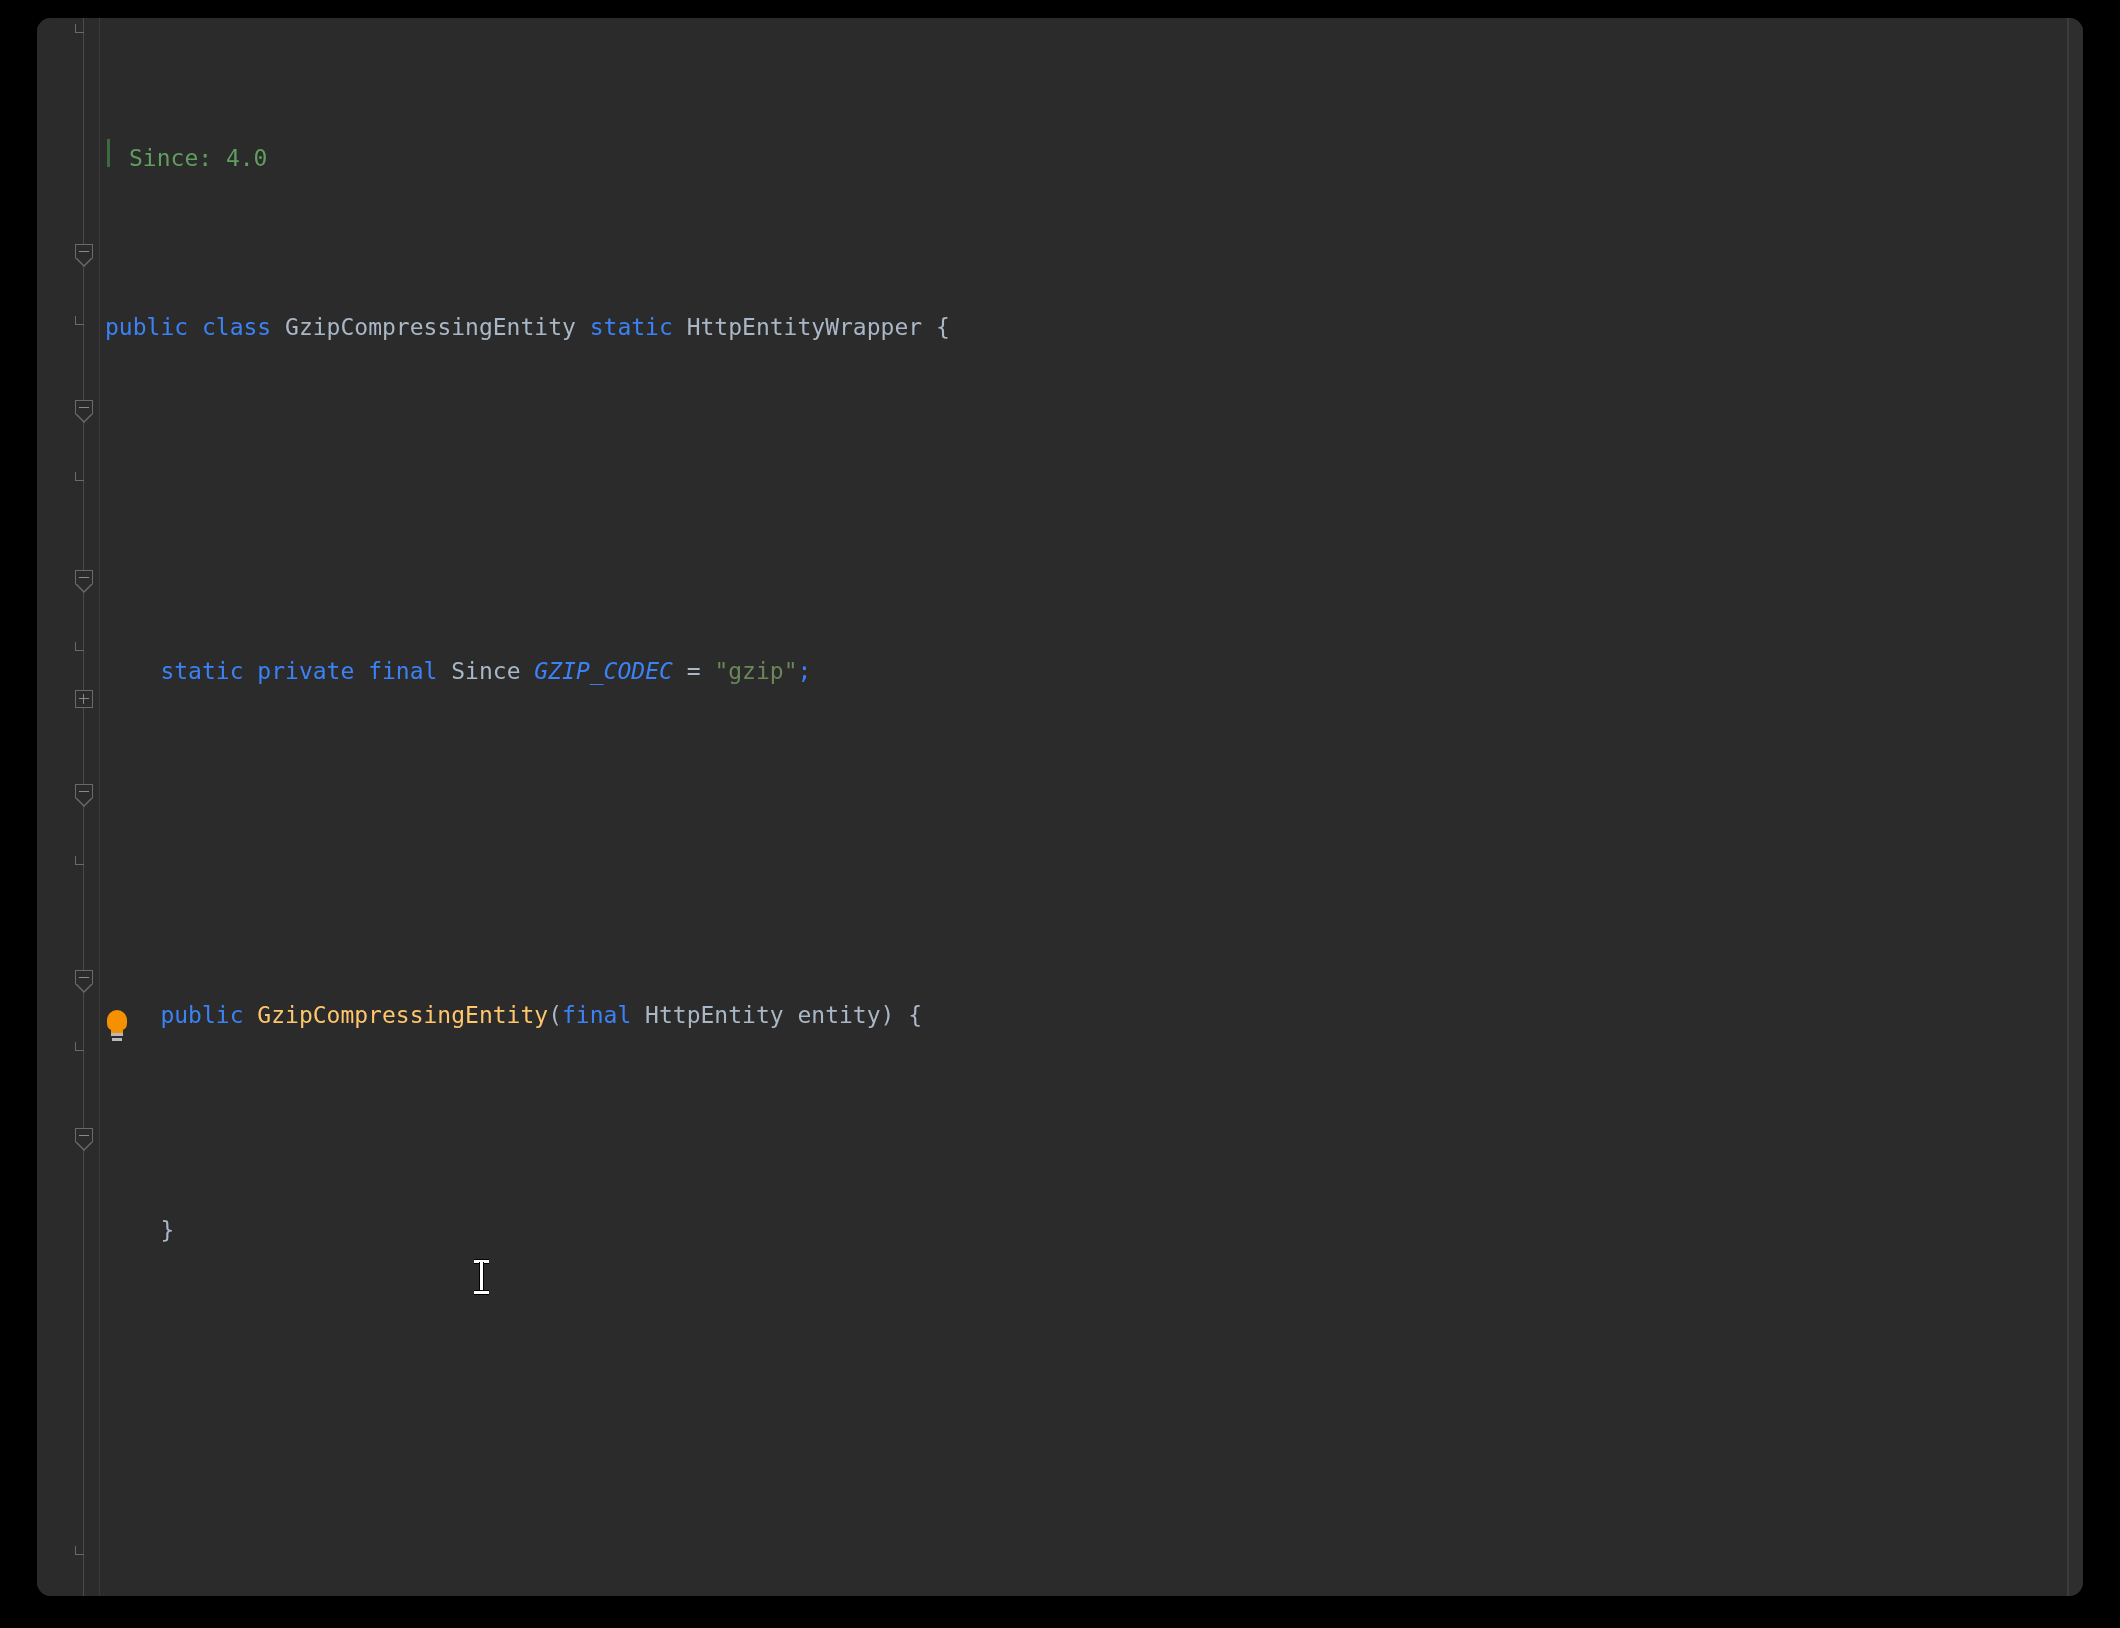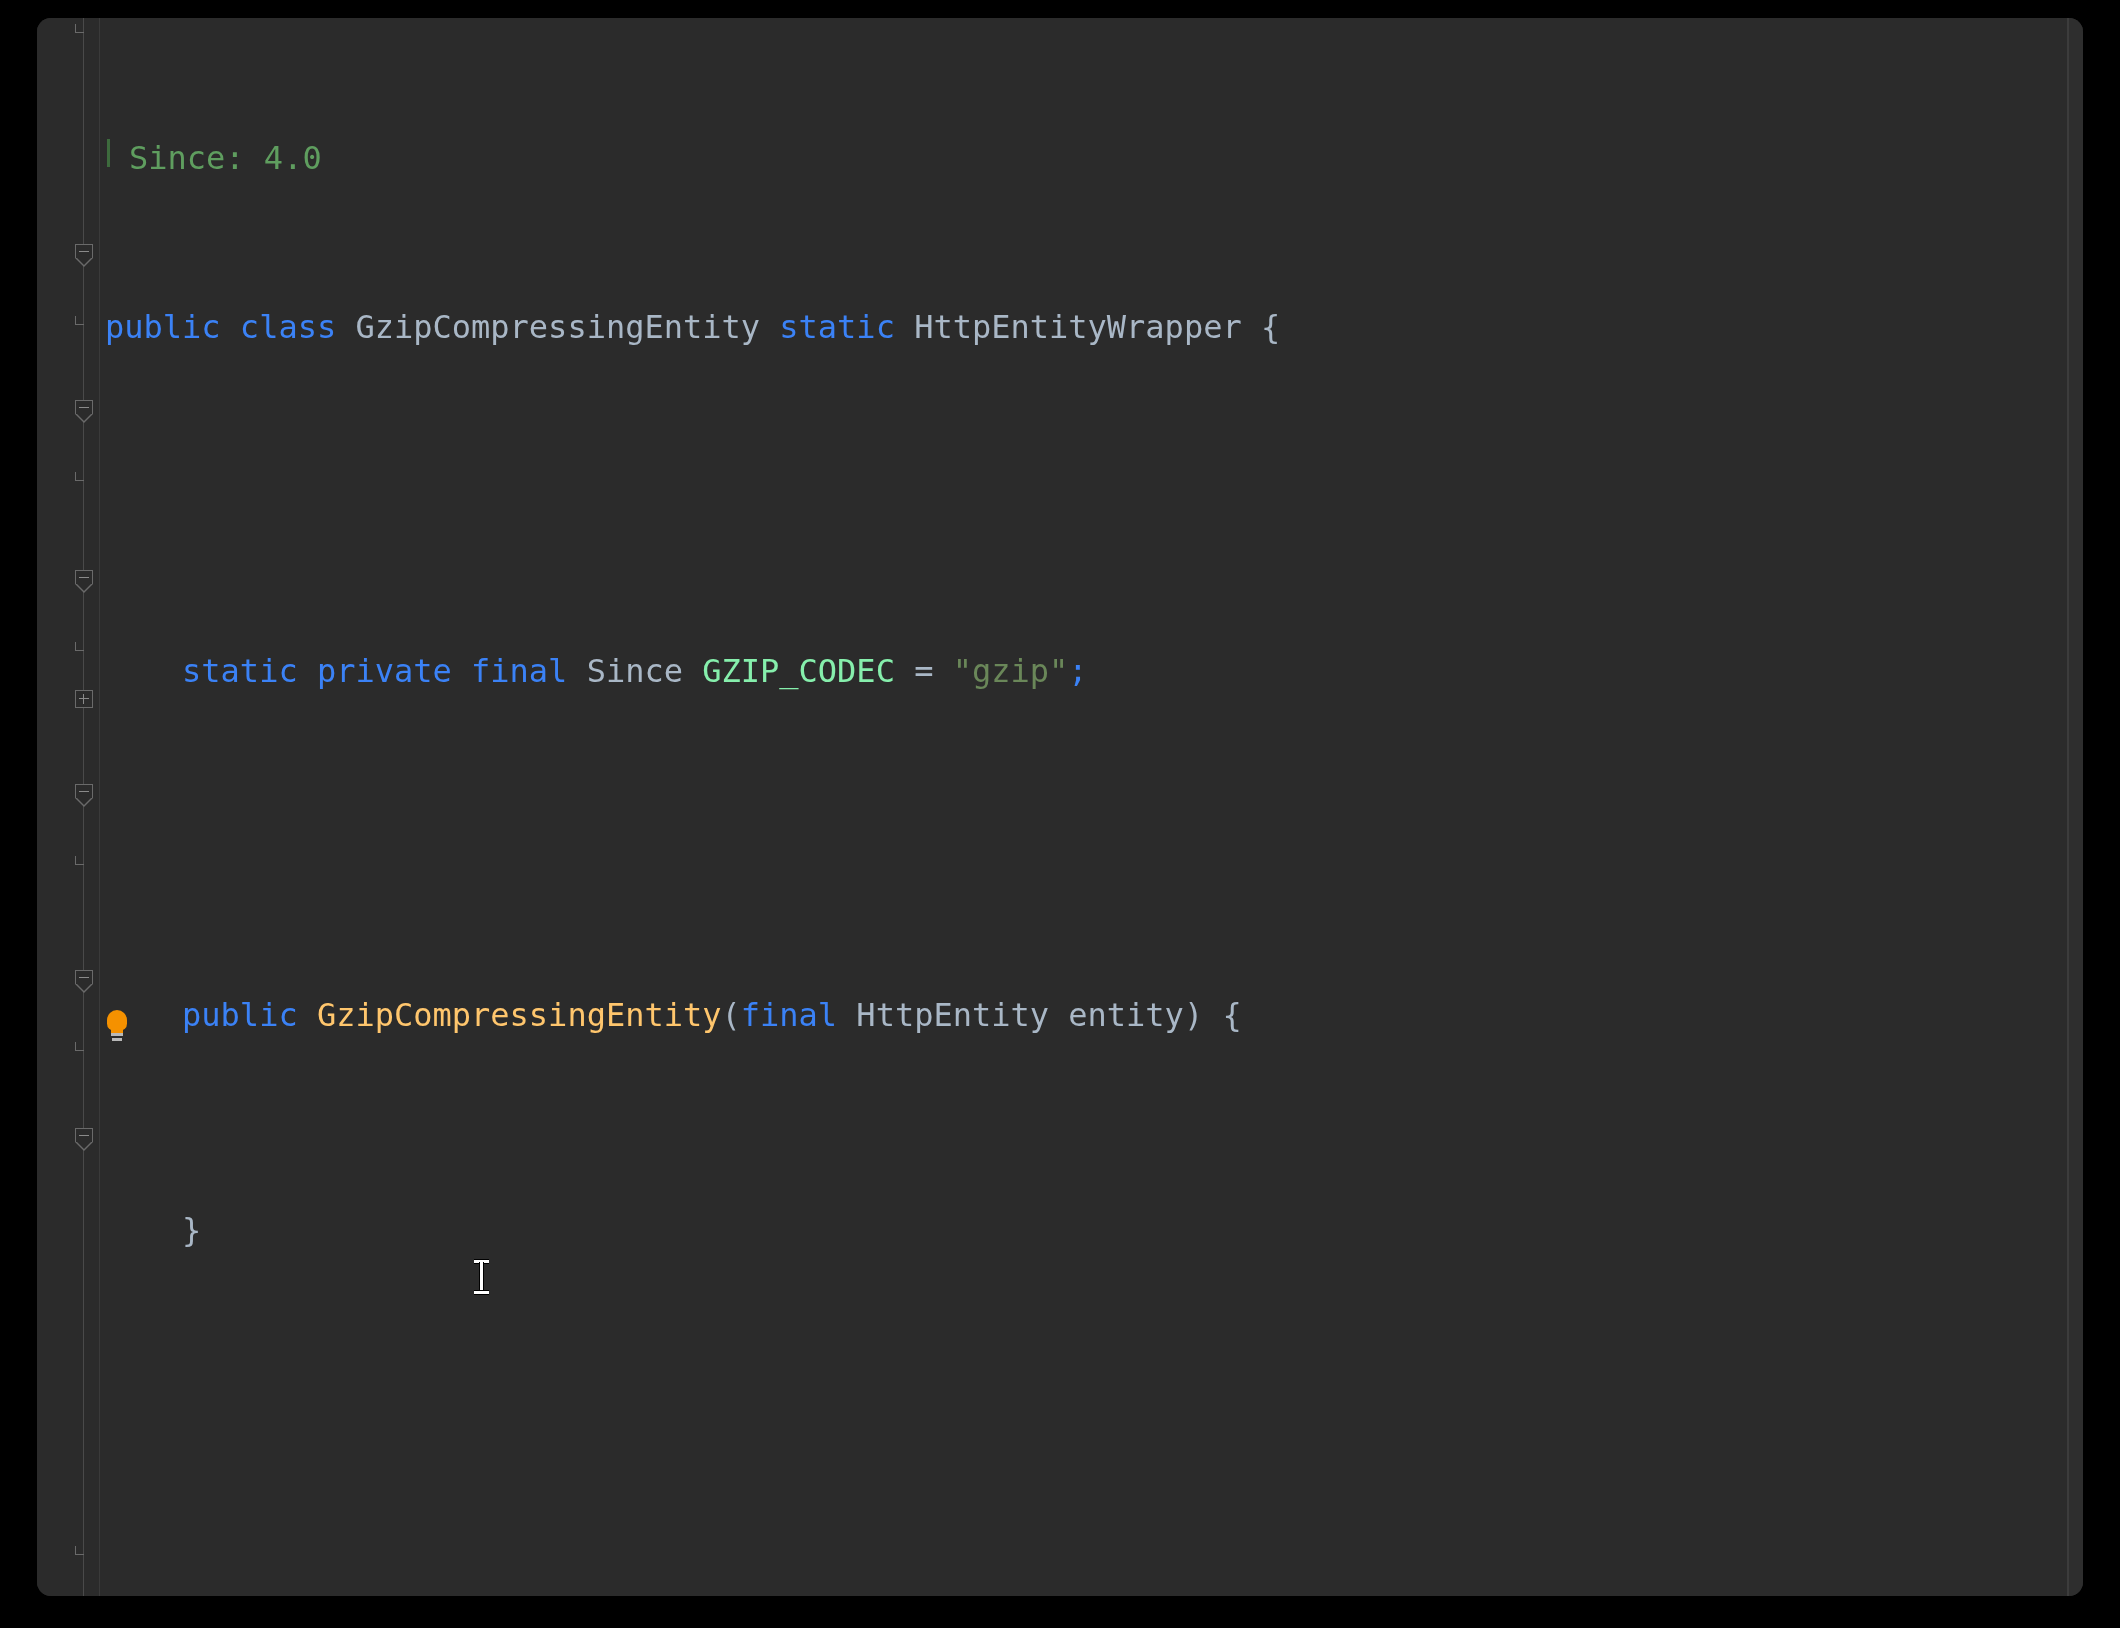--- a/index.html
+++ b/index.html
@@ -153,21 +153,21 @@
   .bulb .b2 { top: 28px; width: 10px; left: 9px; }
 
   
   .code {
     position: absolute;
     left: 64px;
     top: 0;
     right: 18px;
     height: 100%;
     font-family: "DejaVu Sans Mono", monospace;
-    font-size: 32px;
+    font-size: 23px;
     line-height: 43px;
     white-space: pre;
   }
   .line {
     position: relative;
     height: 43px;
     padding-left: 4px;
   }
   
   .doc-bar {
@@ -178,21 +178,21 @@
     height: 28px;
     background: #3d6b3d;
   }
 
   
   .kw   { color: #3b82f6; }       
   .id   { color: #a9b7c6; }       
   .mth  { color: #ffc66d; }       
   .str  { color: #6a8759; }       
   .doc  { color: #5f9e5f; }       
-  .cfld { color: #86efac; }
+  .cfld { color: #3b82f6; font-style: italic; }
 
   
   .ibeam {
     position: absolute;
     width: 14px;
     height: 38px;
     pointer-events: none;
   }
   .ibeam .stem {
     position: absolute; left: 6px; top: 4px; width: 3px; height: 30px;

